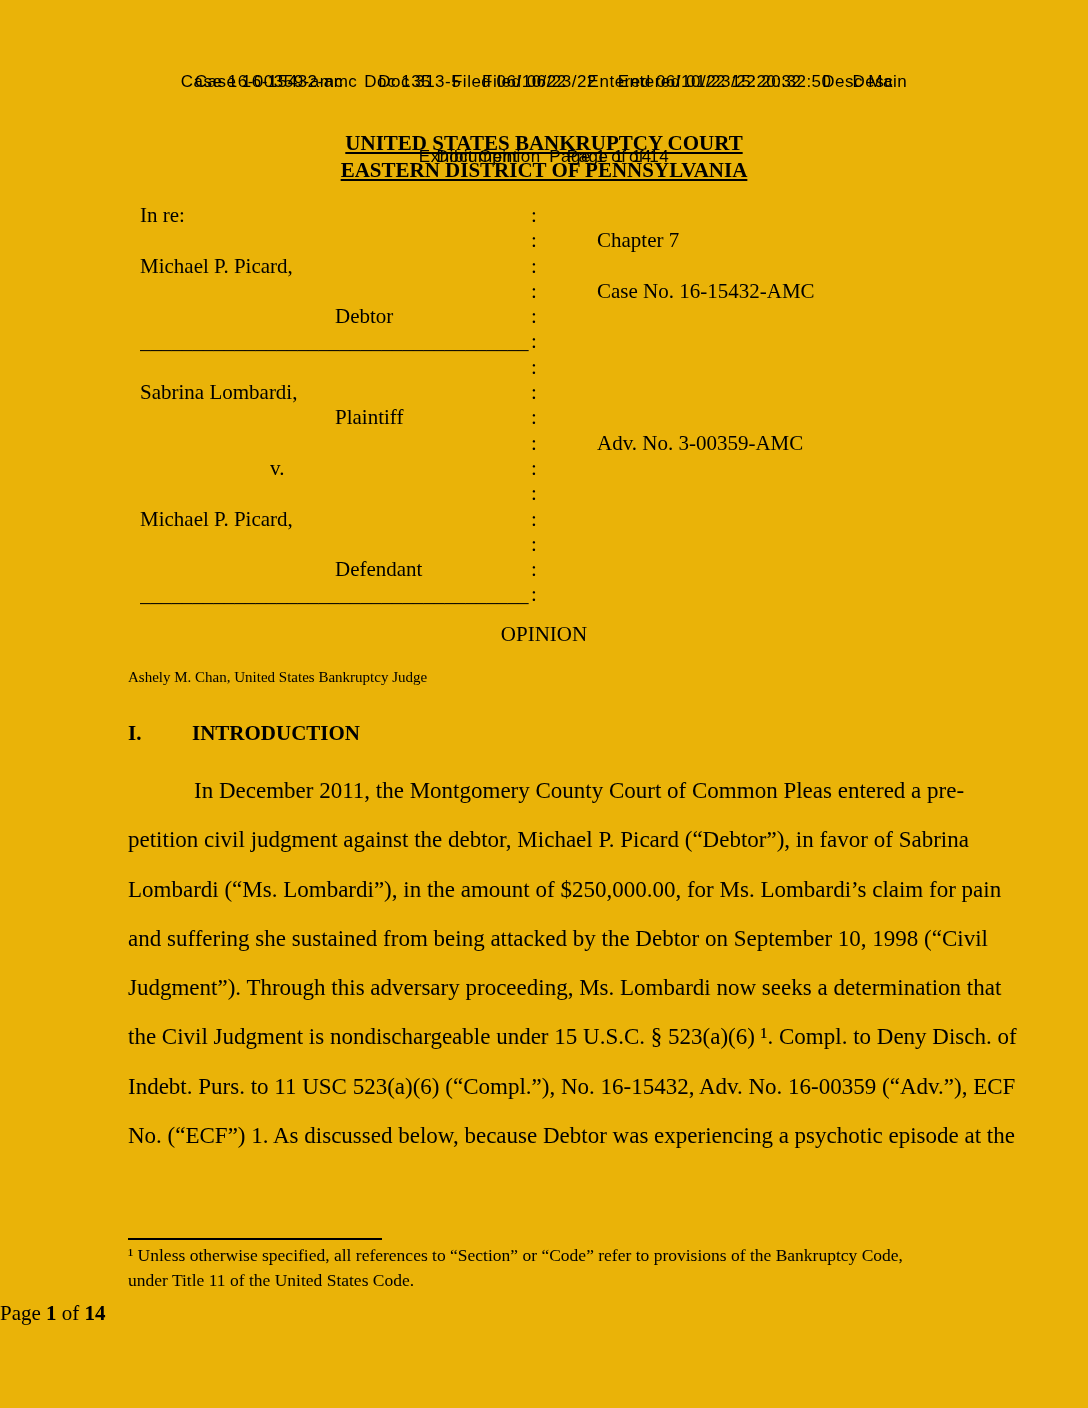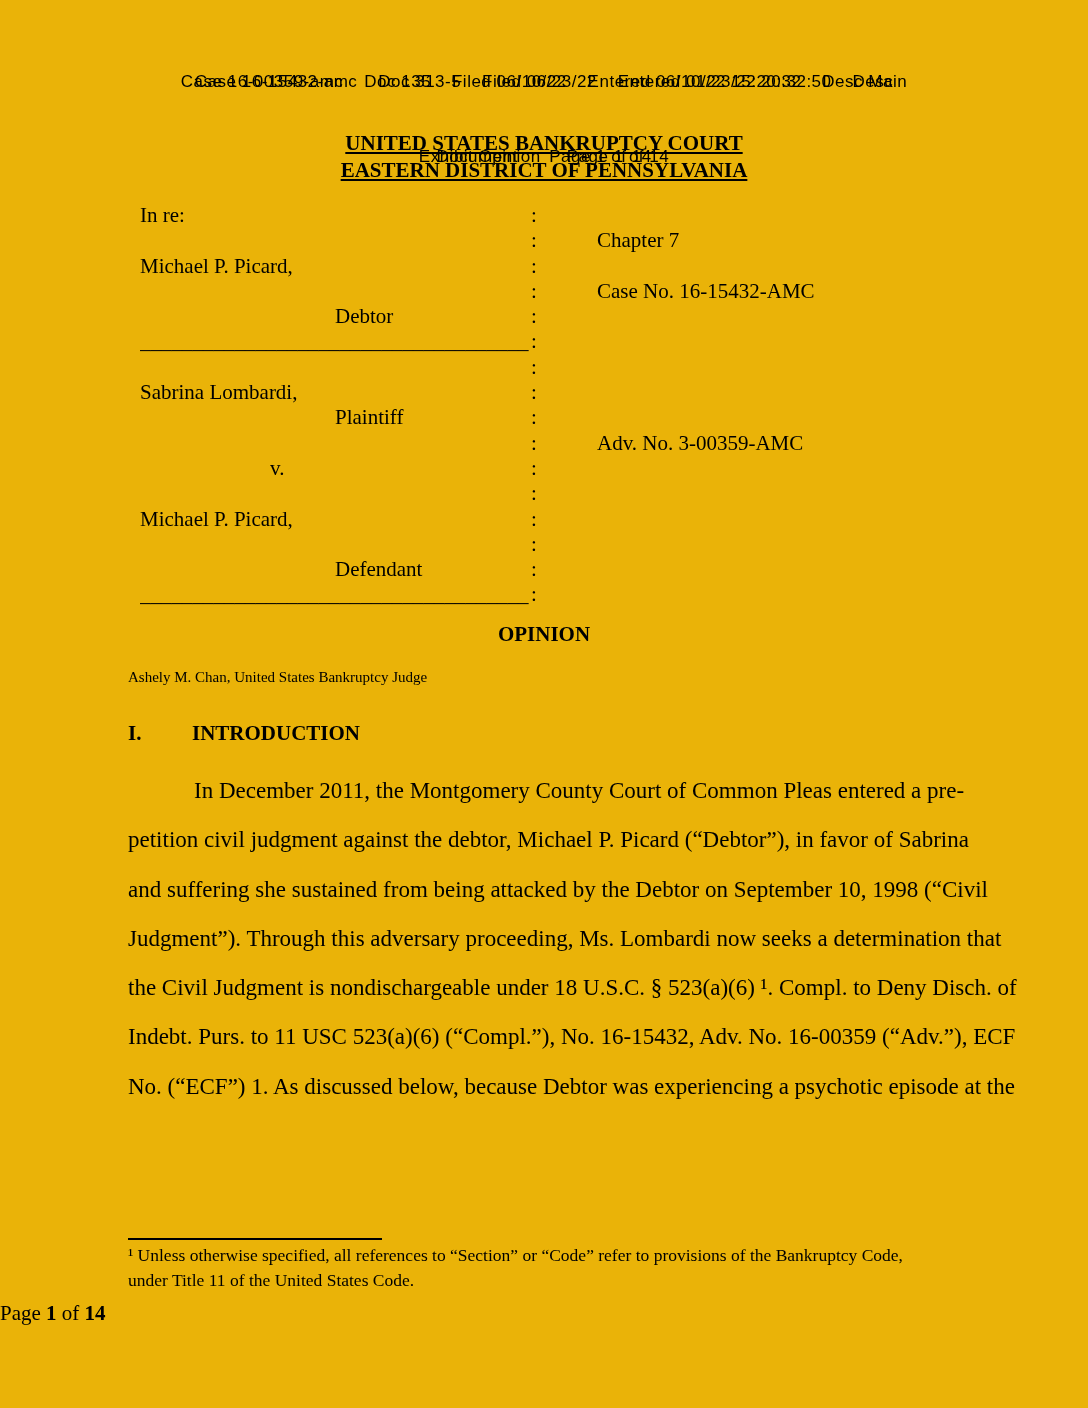--- a/index.html
+++ b/index.html
@@ -22,21 +22,21 @@
   .caption { position:absolute; top:203px; left:140px; width:850px; font-size:21px; }
   .cap-row { display:grid; grid-template-columns:391px 66px auto;
              height:25.3px; line-height:25.3px; white-space:nowrap; }
   .cap-left  { overflow:hidden; }
   .ind-role  { padding-left:195px; }
   .ind-v     { padding-left:130px; }
   .cap-colon { overflow:visible; }
 
   
   .opinion-heading { position:absolute; top:622px; left:0; width:100%;
-                     text-align:center; font-weight:bold; font-size:21px; }
+                     text-align:center; font-weight:normal; font-size:21px; }
   .judge-line { position:absolute; top:669px; left:128px; font-size:15px; }
   .intro-heading { position:absolute; top:721px; left:128px; font-weight:bold;
                    font-size:21px; display:flex; }
   .intro-heading .numeral { width:64px; }
 
   
   .body-text { position:absolute; top:766px; left:128px; width:860px;
                font-size:23px; line-height:49.3px; }
   .body-line { white-space:nowrap; }
   .body-line.first { text-indent:66px; }
@@ -161,23 +161,24 @@
   <div class="judge-line">Ashely M. Chan, United States Bankruptcy Judge</div>
 
   <div class="intro-heading">
     <span class="numeral">I.</span>
     <span>INTRODUCTION</span>
   </div>
 
   <div class="body-text">
     <div class="body-line first">In December 2011, the Montgomery County Court of Common Pleas entered a pre-</div>
     <div class="body-line">petition civil judgment against the debtor, Michael P. Picard (“Debtor”), in favor of Sabrina</div>
+    <div class="body-line">Lombardi (“Ms. Lombardi”), in the amount of $250,000.00, for Ms. Lombardi’s claim for pain</div>
     <div class="body-line">and suffering she sustained from being attacked by the Debtor on September 10, 1998 (“Civil</div>
     <div class="body-line">Judgment”). Through this adversary proceeding, Ms. Lombardi now seeks a determination that</div>
-    <div class="body-line">the Civil Judgment is nondischargeable under 18 U.S.C. § 523(a)(6) ¹. Compl. to Deny Disch. of</div>
+    <div class="body-line">the Civil Judgment is nondischargeable under 15 U.S.C. § 523(a)(6) ¹. Compl. to Deny Disch. of</div>
     <div class="body-line">Indebt. Purs. to 11 USC 523(a)(6) (“Compl.”), No. 16-15432, Adv. No. 16-00359 (“Adv.”), ECF</div>
     <div class="body-line">No. (“ECF”) 1. As discussed below, because Debtor was experiencing a psychotic episode at the</div>
   </div>
 
   <div class="fn-rule"></div>
   <div class="footnote">
     <div>¹ Unless otherwise specified, all references to “Section” or “Code” refer to provisions of the Bankruptcy Code,</div>
     <div>under Title 11 of the United States Code.</div>
   </div>
 

